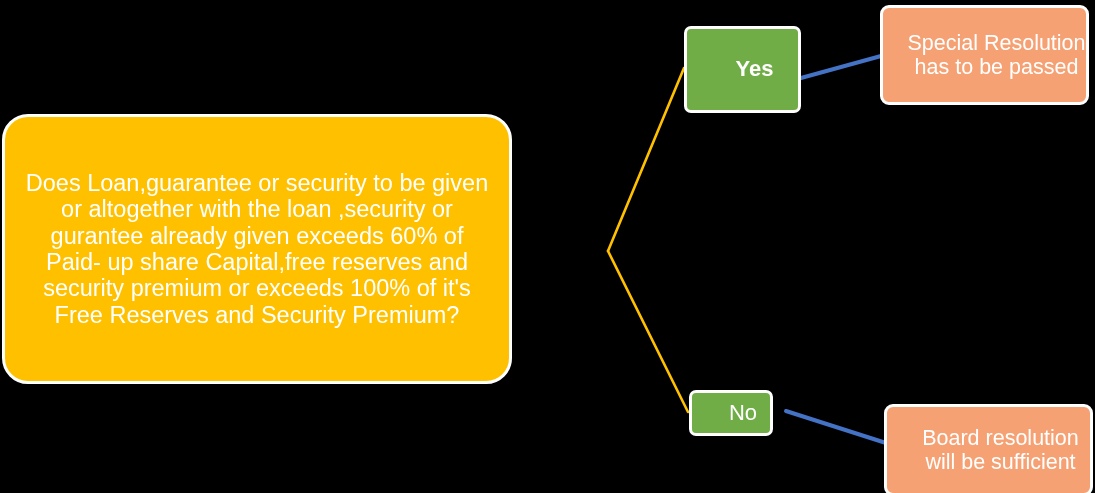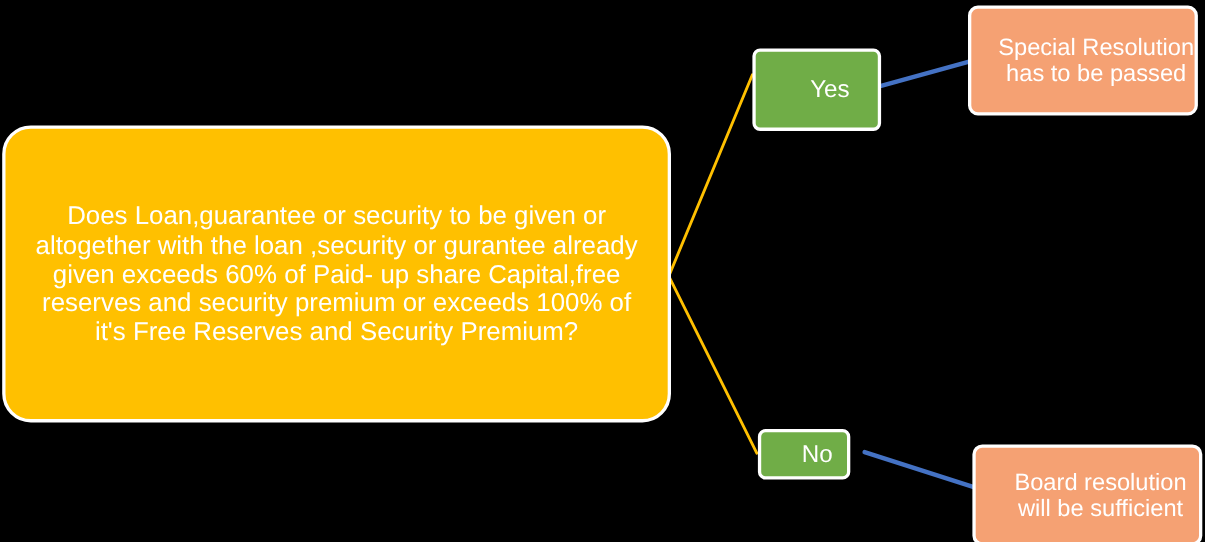--- a/index.html
+++ b/index.html
@@ -38,39 +38,40 @@
     border: 3px solid #ffffff;
     line-height: 1.12;
     white-space: pre-line;
     padding-left: 24px;
   }
 
   
   #decision-node {
     left: 2px;
     top: 114px;
-    width: 608px;
+    width: 510px;
     height: 270px;
     background: #FFC000;
     border-radius: 26px;
     font-size: 23.5px;
     padding: 6px 18px;
   }
 
   
   .branch-node {
     background: #70AD47;
     border-radius: 7px;
     font-size: 22px;
   }
   #yes-node {
     left: 684px;
-    top: 44px;
+    top: 26px;
     width: 117px;
-    height: 75px;
+    height: 87px;
+    font-weight: bold;
   }
   #no-node {
     left: 689px;
     top: 390px;
     width: 84px;
     height: 46px;
   }
 
   
   .outcome-node {

